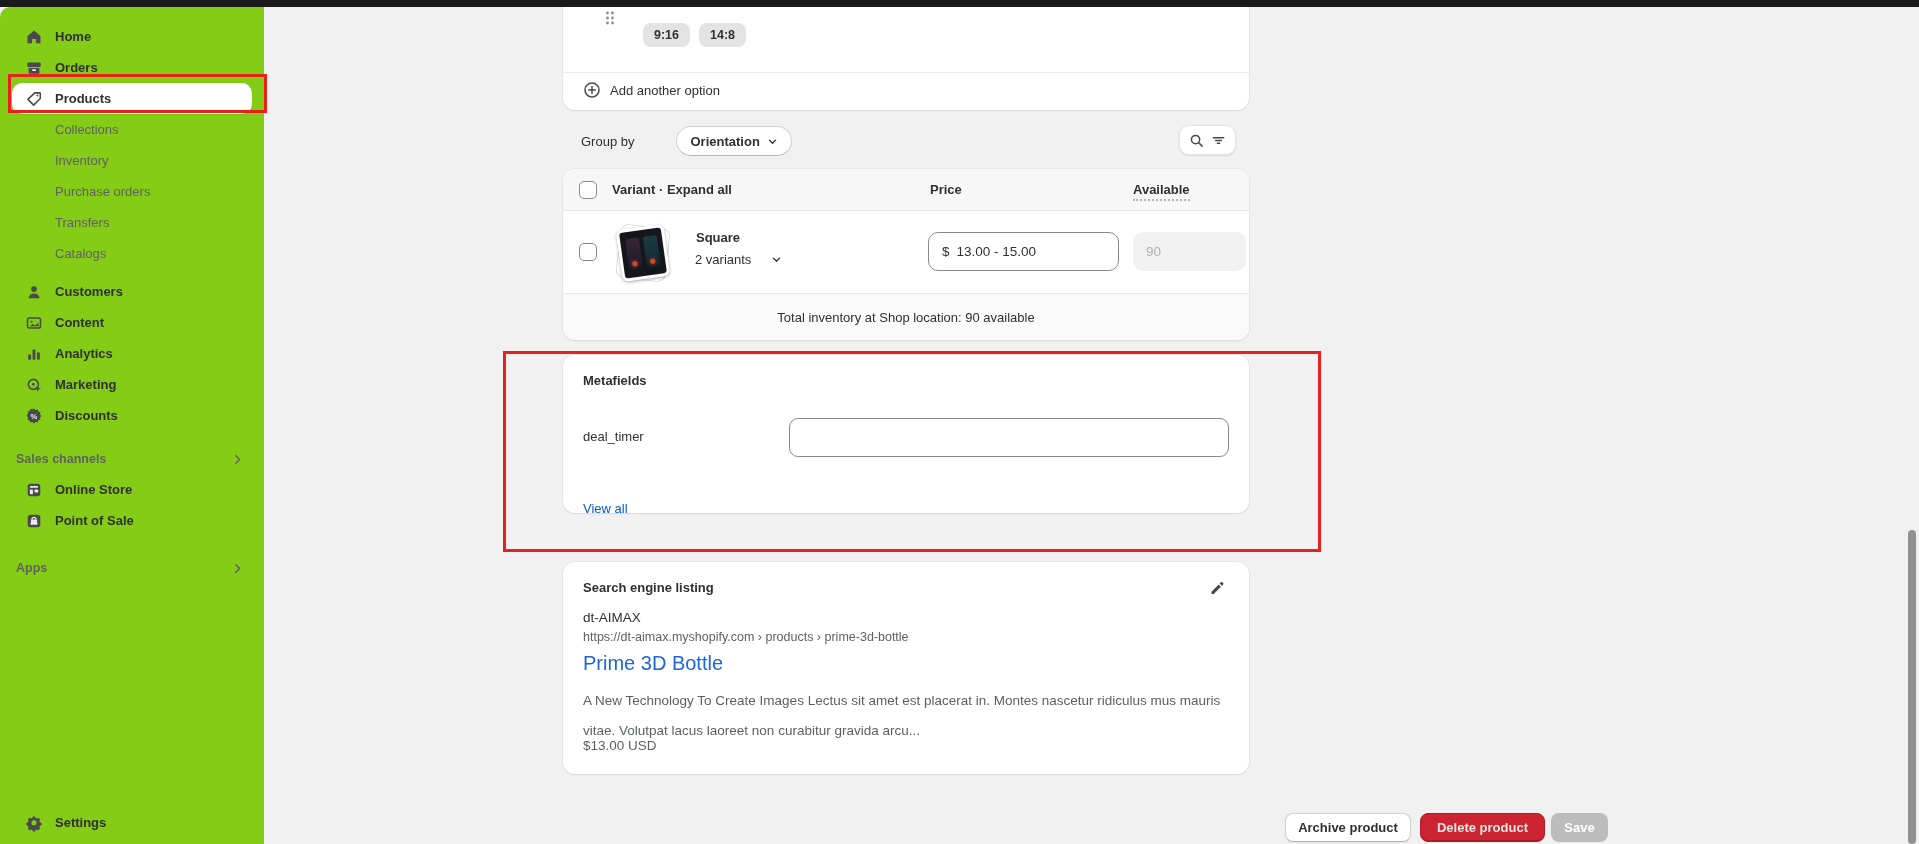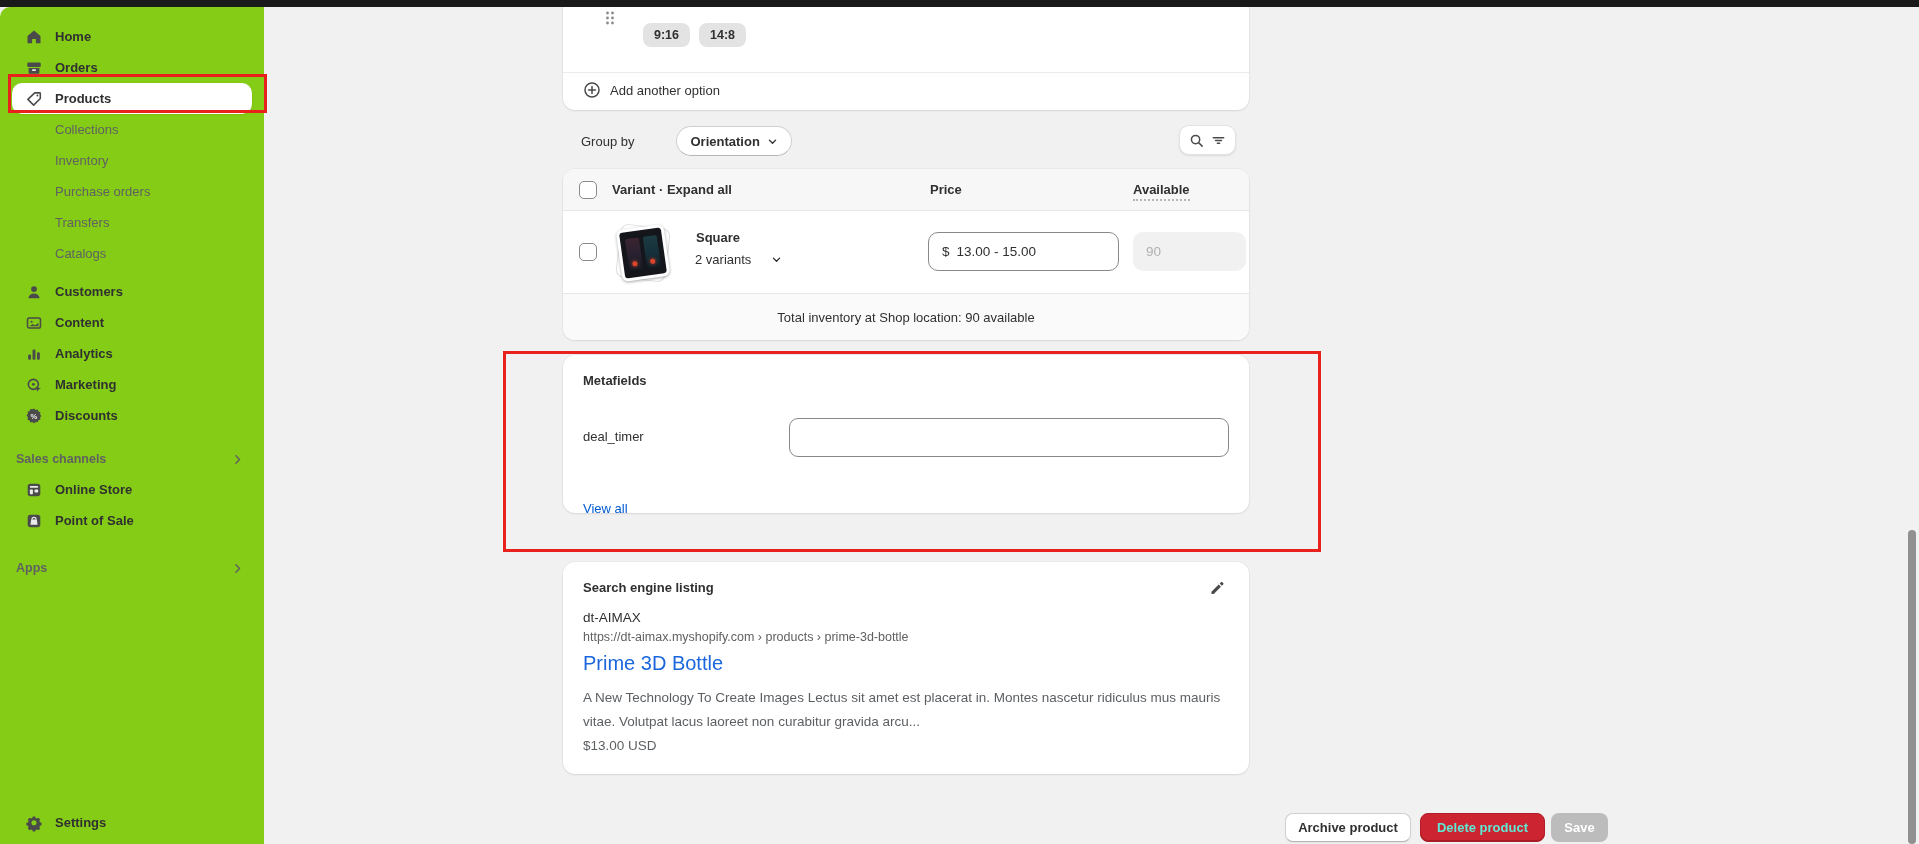--- a/index.html
+++ b/index.html
@@ -136,28 +136,28 @@
   }
   .mf-viewall { position:absolute; left:20px; top:136px; color:#005bd3; cursor:pointer; font-weight:500;margin-top:10px; }
 
   
   #seo-card { top:562px; height:212px; }
   .seo-title { position:absolute; left:20px; top:18px; font-weight:700; }
   .seo-edit { position:absolute; right:18px; top:15px; width:28px; height:22px; display:flex; align-items:center; justify-content:center; color:#4a4a4a; cursor:pointer; }
   .seo-site { position:absolute; left:20px; top:48px; font-size:13.5px; color:#303030; }
   .seo-url { position:absolute; left:20px; top:68px; font-size:12.5px; color:#616161; }
   .seo-page-title { position:absolute; left:20px; top:90px; font-size:20px; color:#1b66dc; cursor:pointer; }
-  .seo-desc { position:absolute; left:20px; top:124px; width:655px; font-size:13.5px; line-height:24px; color:#5c5f62; }
+  .seo-desc { position:absolute; left:20px; top:124px; width:655px; font-size:13.5px; line-height:30px; color:#5c5f62; }
   .seo-price { position:absolute; left:20px; top:176px; font-size:13.5px; color:#5c5f62; }
 
   
   .footer-actions { position:absolute; left:0; top:813px; width:1919px; height:31px; z-index:20; }
   .btn { height:29px; border-radius:8px; font-size:13px; font-weight:600; display:flex; align-items:center; justify-content:center; cursor:pointer; font-family:inherit; }
   .btn-archive { position:absolute; left:1285px; width:126px; background:#fff; border:1px solid #d0d0d0; border-bottom-color:#b5b5b5; box-shadow:0 1px 1px rgba(0,0,0,.06); color:#303030; }
-  .btn-delete { position:absolute; left:1420px; width:125px; background:#cc2531; border:1px solid #b01d28; color:#5eead4; box-shadow:inset 0 -1px 0 rgba(0,0,0,.2); }
+  .btn-delete { position:absolute; left:1420px; width:125px; background:#cc2531; border:1px solid #b01d28; color:#e5e5e5; box-shadow:inset 0 -1px 0 rgba(0,0,0,.2); }
   .btn-save { position:absolute; left:1551px; width:57px; background:#bcbcbc; border:none; color:#fff; cursor:default; }
 
   .scroll-thumb { position:absolute; right:3px; top:530px; width:8px; height:314px; background:#909090; border-radius:4px; z-index:70; cursor:pointer; }
 
   svg { display:block; }
 </style>
 </head>
 <body>
 
 <div class="topbar"></div>

